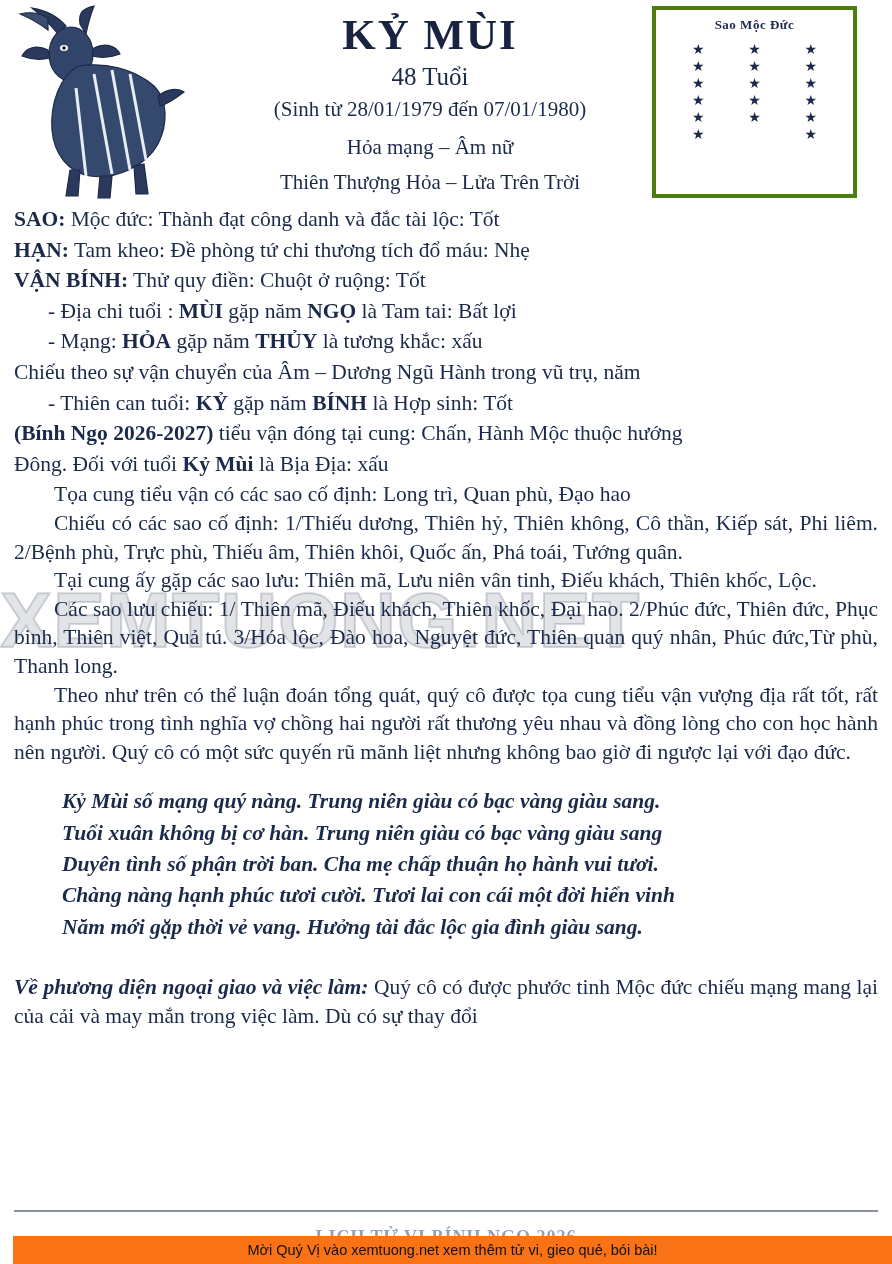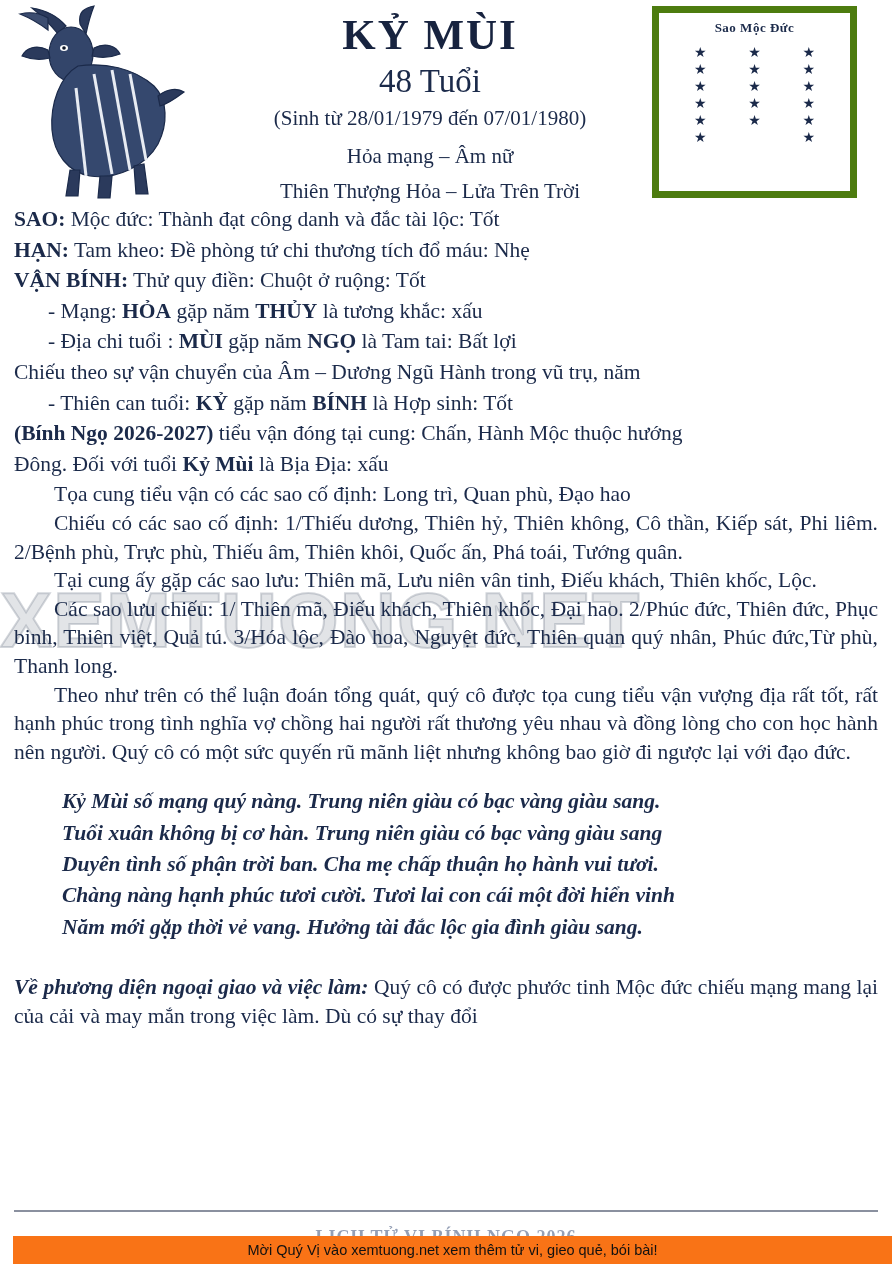--- a/index.html
+++ b/index.html
@@ -60,21 +60,21 @@
     text-align: center;
   }
   .main-title {
     font-size: 43px;
     font-weight: bold;
     letter-spacing: 2px;
     line-height: 1.05;
     color: #17233f;
   }
   .sub-age {
-    font-size: 33px;
+    font-size: 25px;
     margin-top: 6px;
     color: #1b2a4a;
   }
   .sub-line {
     font-size: 21px;
     margin-top: 6px;
     color: #1b2a4a;
   }
   .sub-line2 {
     font-size: 21px;
@@ -85,21 +85,21 @@
     margin-top: 10px;
   }
 
   
   .star-box {
     position: absolute;
     right: 35px;
     top: 6px;
     width: 205px;
     height: 192px;
-    border: 7px solid #4d7c0f;
+    border: 4px solid #4d7c0f;
     box-sizing: border-box;
     background: #fff;
   }
   .star-box-title {
     text-align: center;
     font-family: "Liberation Serif", serif;
     font-weight: bold;
     font-size: 13px;
     margin-top: 7px;
     letter-spacing: .5px;
@@ -291,24 +291,24 @@
     <div class="line">
       <span class="b">HẠN:</span>
       <span>Tam kheo: Đề phòng tứ chi thương tích đổ máu: Nhẹ</span>
     </div>
     <div class="line">
       <span class="b">VẬN BÍNH:</span>
       <span>Thử quy điền: Chuột ở ruộng: Tốt</span>
     </div>
 
     <div class="line indent">
+      <span>- Địa chi tuổi : </span><span class="b">MÙI</span><span> gặp năm </span><span class="b">NGỌ</span><span> là Tam tai: Bất lợi</span>
+    </div>
+    <div class="line indent">
       <span>- Mạng: </span><span class="b">HỎA</span><span> gặp năm </span><span class="b">THỦY</span><span> là tương khắc: xấu</span>
-    </div>
-    <div class="line indent">
-      <span>- Địa chi tuổi : </span><span class="b">MÙI</span><span> gặp năm </span><span class="b">NGỌ</span><span> là Tam tai: Bất lợi</span>
     </div>
     <div class="line"> Chiếu theo sự vận chuyển của Âm – Dương Ngũ Hành trong vũ trụ, năm</div>
 
     <div class="line indent">
       <span>- Thiên can tuổi: </span><span class="b">KỶ</span><span> gặp năm </span><span class="b">BÍNH</span><span> là Hợp sinh: Tốt</span>
     </div>
     <div class="line">
       <span class="b">(Bính Ngọ 2026-2027)</span><span> tiểu vận đóng tại cung: Chấn, Hành Mộc thuộc hướng</span>
     </div>
     <div class="line">

